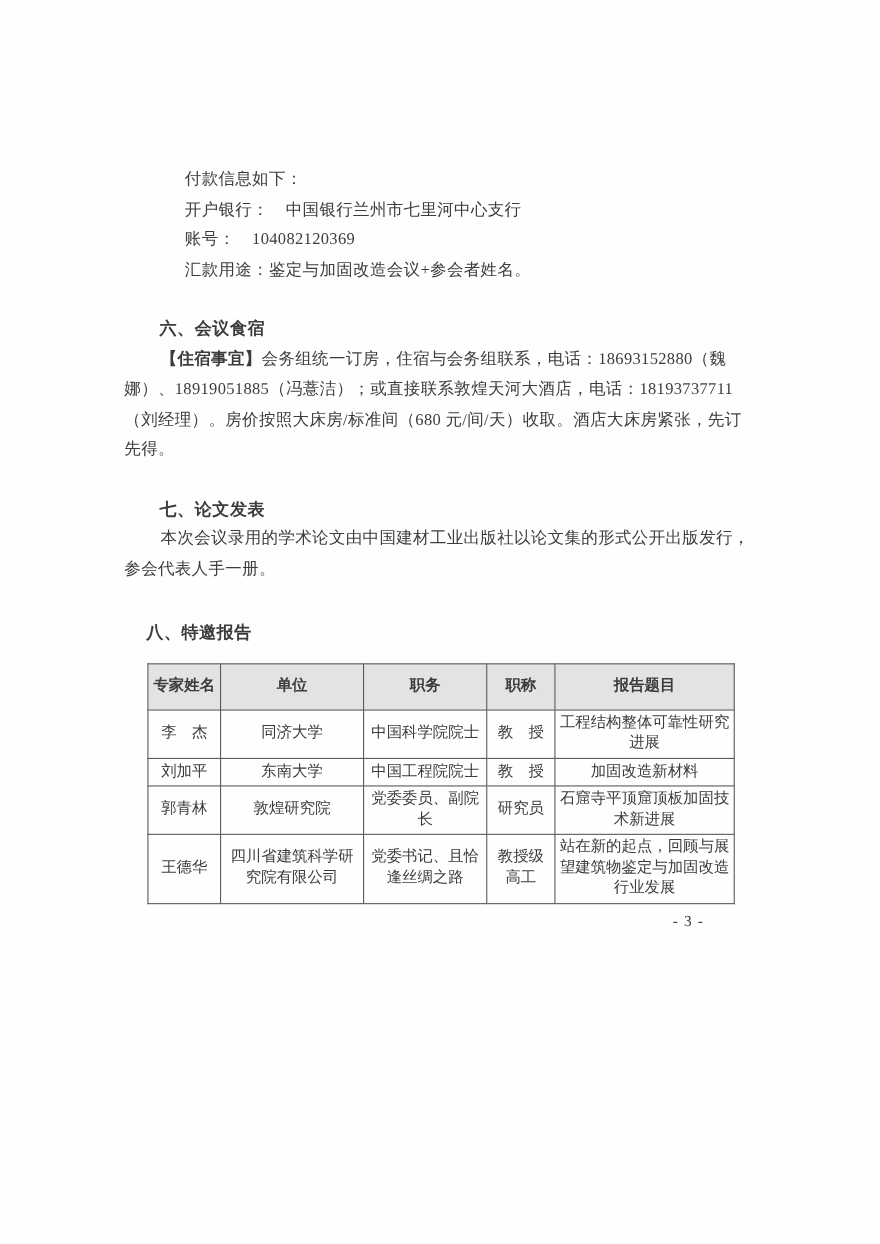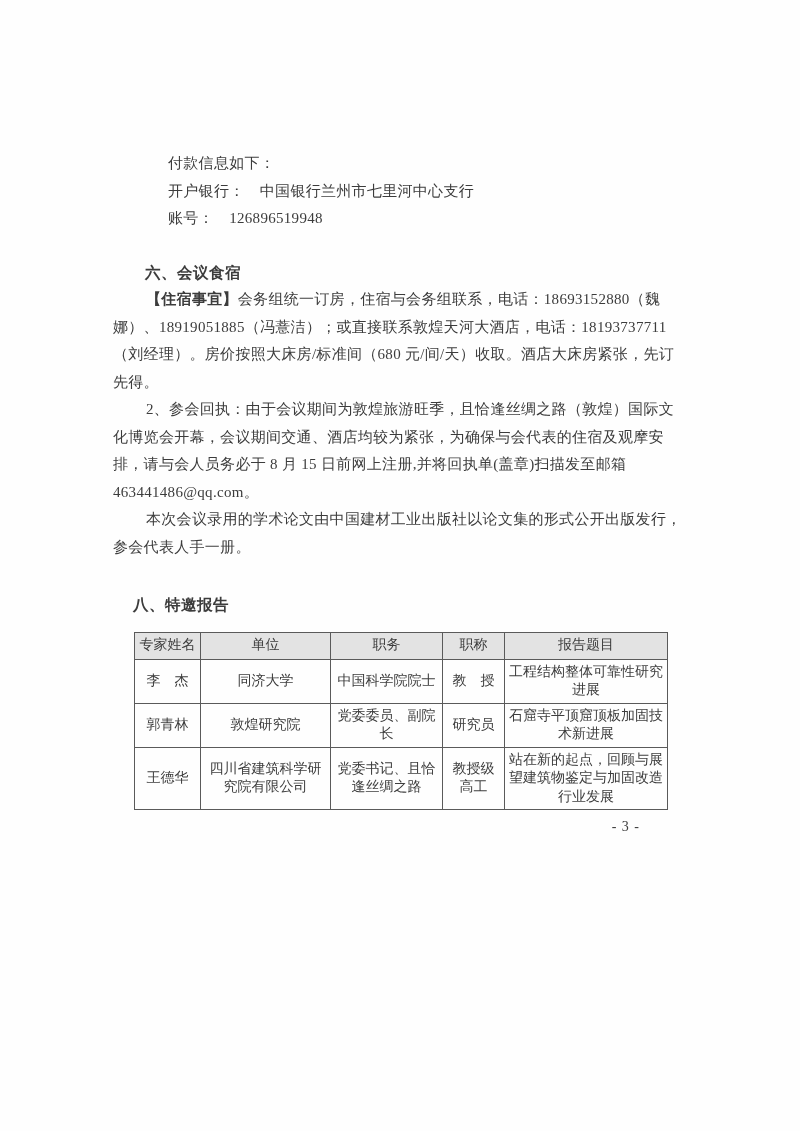--- a/index.html
+++ b/index.html
@@ -38,22 +38,22 @@
     color: #3c3c3c;
   }
   .speakers-table th, .speakers-table td {
     border: 1px solid #5a5a5a;
     text-align: center;
     vertical-align: middle;
     padding: 3px 3px;
   }
   .speakers-table th {
     background: #e3e3e3;
-    font-weight: normal;
-    height: 27px;
+    font-weight: bold;
+    height: 42px;
   }
   .col-name { width: 66px; }
   .col-org { width: 130px; }
   .col-duty { width: 112px; }
   .col-title { width: 62px; }
   .col-topic { width: 163px; }
   .page-number {
     text-align: right;
     margin: 9px 48px 0 0;
     font-size: 14px;
@@ -61,28 +61,29 @@
   }
 </style>
 </head>
 <body>
 
 <div class="page">
 
   <div class="body-text payment-block">
     <p>付款信息如下：</p>
     <p>开户银行：　中国银行兰州市七里河中心支行</p>
-    <p>账号：　126896519948</p>
+    <p>账号：　104082120369</p>
+    <p>汇款用途：鉴定与加固改造会议+参会者姓名。</p>
   </div>
 
 
   <h3 class="section-heading gap-lg">六、会议食宿</h3>
   <p class="body-text para"><span class="bold">【住宿事宜】</span><span>会务组统一订房，住宿与会务组联系，电话：18693152880（魏娜）、18919051885（冯薏洁）；或直接联系敦煌天河大酒店，电话：18193737711（刘经理）。房价按照大床房/标准间（680 元/间/天）收取。酒店大床房紧张，先订先得。</span></p>
-  <p class="body-text para">2、参会回执：由于会议期间为敦煌旅游旺季，且恰逢丝绸之路（敦煌）国际文化博览会开幕，会议期间交通、酒店均较为紧张，为确保与会代表的住宿及观摩安排，请与会人员务必于 8 月 15 日前网上注册,并将回执单(盖章)扫描发至邮箱 463441486@qq.com。</p>
 
+  <h3 class="section-heading gap-lg">七、论文发表</h3>
   <p class="body-text para">本次会议录用的学术论文由中国建材工业出版社以论文集的形式公开出版发行，参会代表人手一册。</p>
 
   <h3 class="section-heading gap-xl">八、特邀报告</h3>
 
   <table class="speakers-table">
     <colgroup>
       <col class="col-name">
         <col class="col-org">
         <col class="col-duty">
         <col class="col-title">
@@ -99,20 +100,27 @@
     </thead>
     <tbody>
       <tr>
         <td>李　杰</td>
         <td>同济大学</td>
         <td>中国科学院院士</td>
         <td>教　授</td>
         <td>工程结构整体可靠性研究进展</td>
       </tr>
       <tr>
+        <td>刘加平</td>
+        <td>东南大学</td>
+        <td>中国工程院院士</td>
+        <td>教　授</td>
+        <td>加固改造新材料</td>
+      </tr>
+      <tr>
         <td>郭青林</td>
         <td>敦煌研究院</td>
         <td>党委委员、副院长</td>
         <td>研究员</td>
         <td>石窟寺平顶窟顶板加固技术新进展</td>
       </tr>
       <tr>
         <td>王德华</td>
         <td>四川省建筑科学研究院有限公司</td>
         <td>党委书记、且恰逢丝绸之路</td>

